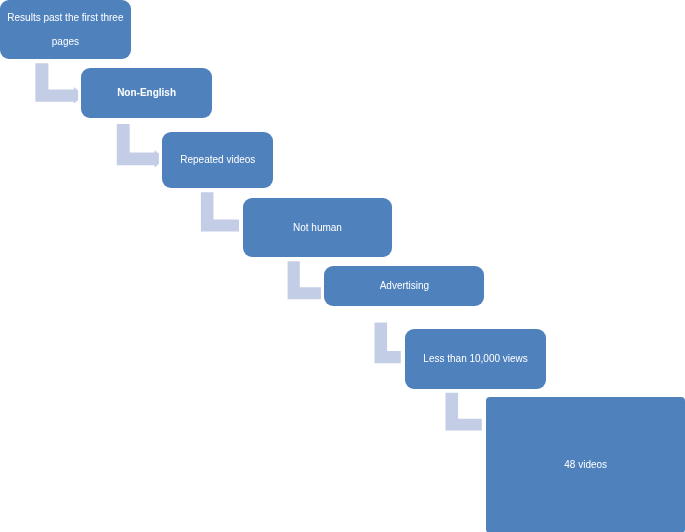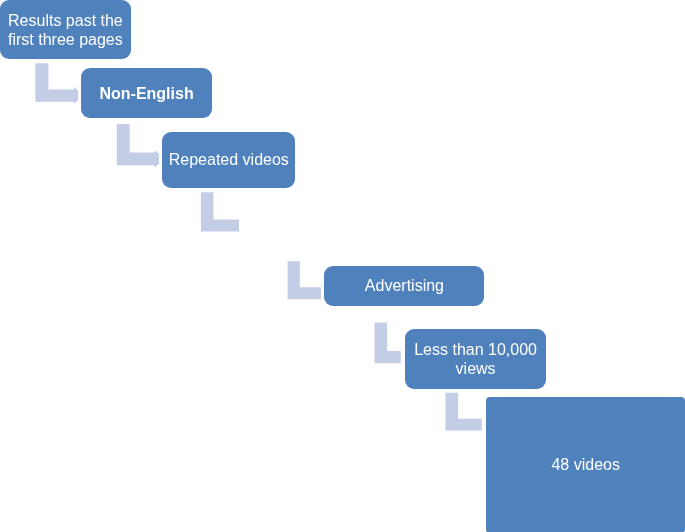--- a/index.html
+++ b/index.html
@@ -4,21 +4,21 @@
 <style>
   :root{--box-fill:#4f81bd;--connector-fill:#c4cde6;--label-color:#ffffff;--bg:#ffffff;}
   html,body{margin:0;padding:0;}
   body{width:685px;height:532px;background:var(--bg);overflow:hidden;
        font-family:"Liberation Sans",sans-serif;-webkit-font-smoothing:antialiased;}
   #stage{position:relative;width:685px;height:532px;overflow:hidden;background:var(--bg);}
   #conn-layer{position:absolute;left:0;top:0;width:685px;height:532px;}
   #conn-layer g{fill:var(--connector-fill);}
   .box{position:absolute;background:var(--box-fill);border-radius:9px;color:var(--label-color);
        display:flex;align-items:center;justify-content:center;text-align:center;
-       line-height:19px;font-size:16px;}
+       line-height:24px;font-size:10px;}
   .box span{display:block;transform:translateZ(0);}
 </style>
 </head>
 <body>
 
 <div id="stage">
 
   <svg id="conn-layer" width="685" height="532" viewBox="0 0 685 532">
     <g>
       <path d="M35.4 63.2 H48.4 V89.4 H73.8 V86.9 L78.1 90.4 V100.2 L73.8 103.6 V101.7 H35.4 Z"></path>
@@ -29,22 +29,25 @@
       <path d="M445.5 392.8 H458.1 V418.8 H481.8 V430.6 H445.5 Z"></path>
     </g>
   </svg>
 
   <div class="box" style="left:0px;top:0px;width:130.8px;height:59.4px;">
     <span>Results past the first three pages</span>
   </div>
   <div class="box" style="left:81.2px;top:68.2px;width:130.8px;height:49.9px;font-weight:bold;">
     <span>Non-English</span>
   </div>
-  <div class="box" style="left:162.3px;top:131.5px;width:133px;height:56.6px;">
+  <div class="box" style="left:162.3px;top:131.5px;width:111px;height:56.6px;">
     <span>Repeated videos</span>
+  </div>
+  <div class="box" style="left:243.2px;top:198.2px;width:148.6px;height:59.1px;">
+    <span>Not human</span>
   </div>
   <div class="box" style="left:324.4px;top:265.9px;width:160.1px;height:40px;">
     <span>Advertising</span>
   </div>
   <div class="box" style="left:405.4px;top:329.4px;width:140.4px;height:59.4px;">
     <span>Less than 10,000 views</span>
   </div>
   <div class="box" style="left:486.2px;top:396.7px;width:199px;height:136px;border-radius:4px;">
     <span>48 videos</span>
   </div>

